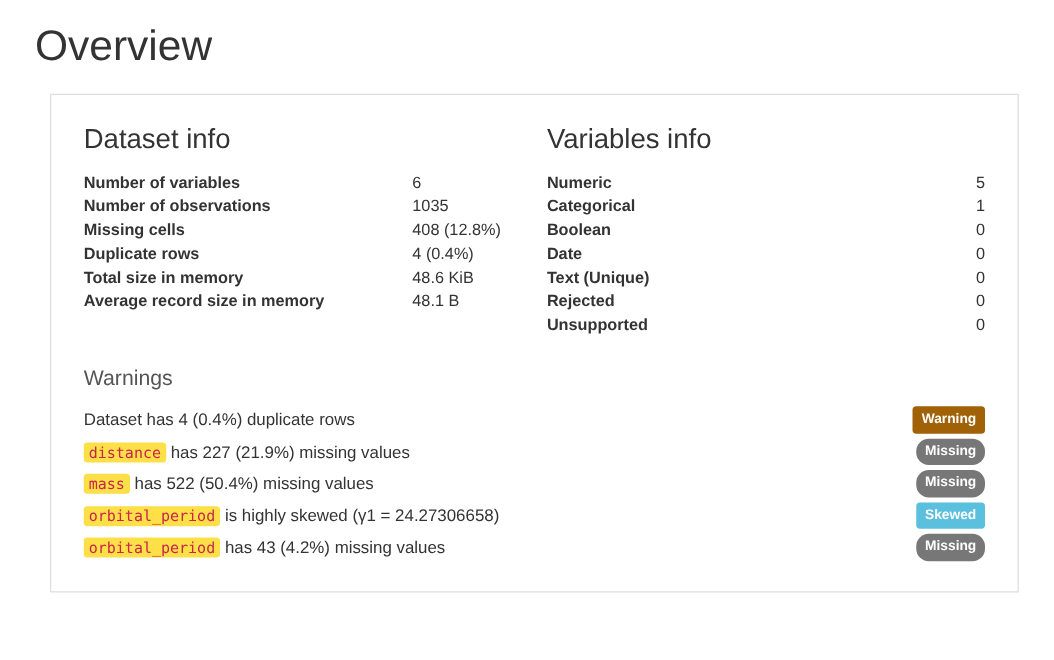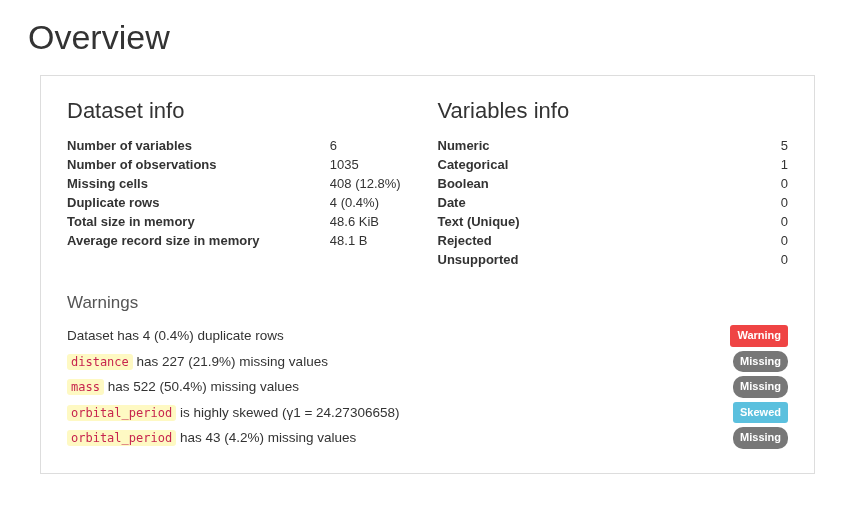--- a/index.html
+++ b/index.html
@@ -74,35 +74,35 @@
     padding: 2px 0;
     line-height: 1.6;
   }
   .warn-text {
     flex: 1;
     color: #333;
   }
   code.var {
     font-family: ui-monospace, SFMono-Regular, Menlo, Consolas, monospace;
     font-size: 12px;
-    background: #fef9c3;
+    background: #fde047;
     color: #c7254e;
     padding: 1px 4px;
     border-radius: 3px;
   }
   .badge {
     display: inline-block;
     font-size: 11px;
     font-weight: 700;
     color: #fff;
     padding: 2px 7px;
     border-radius: 3px;
     white-space: nowrap;
   }
-  .badge-warning { background: #ef4444; text-align: right; }
+  .badge-warning { background: #a16207; text-align: right; }
   .badge-missing { background: #777; border-radius: 10px; }
   .badge-skewed  { background: #5bc0de; }
 </style>
 </head>
 <body>
 
 <h1 class="page-title">Overview</h1>
 
 <div class="panel">
   <div class="cols">

